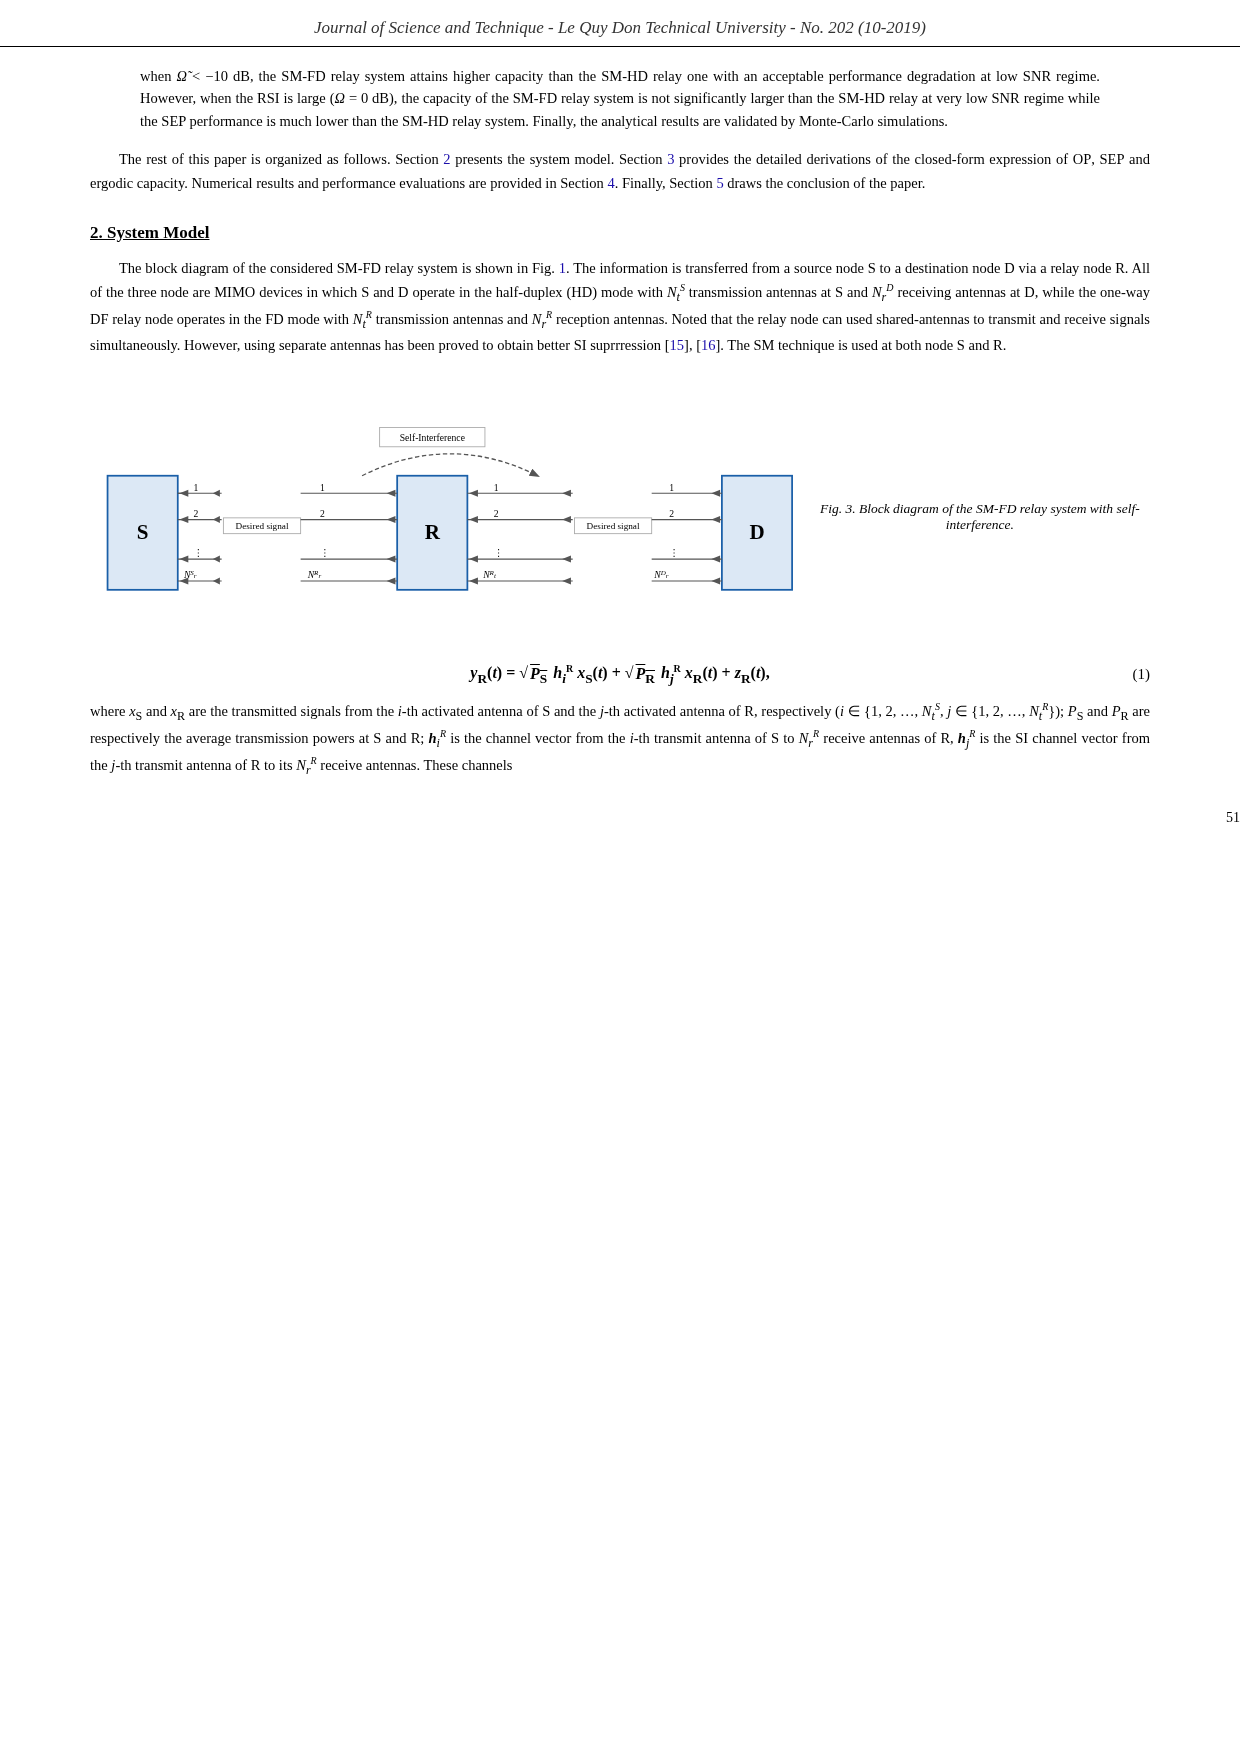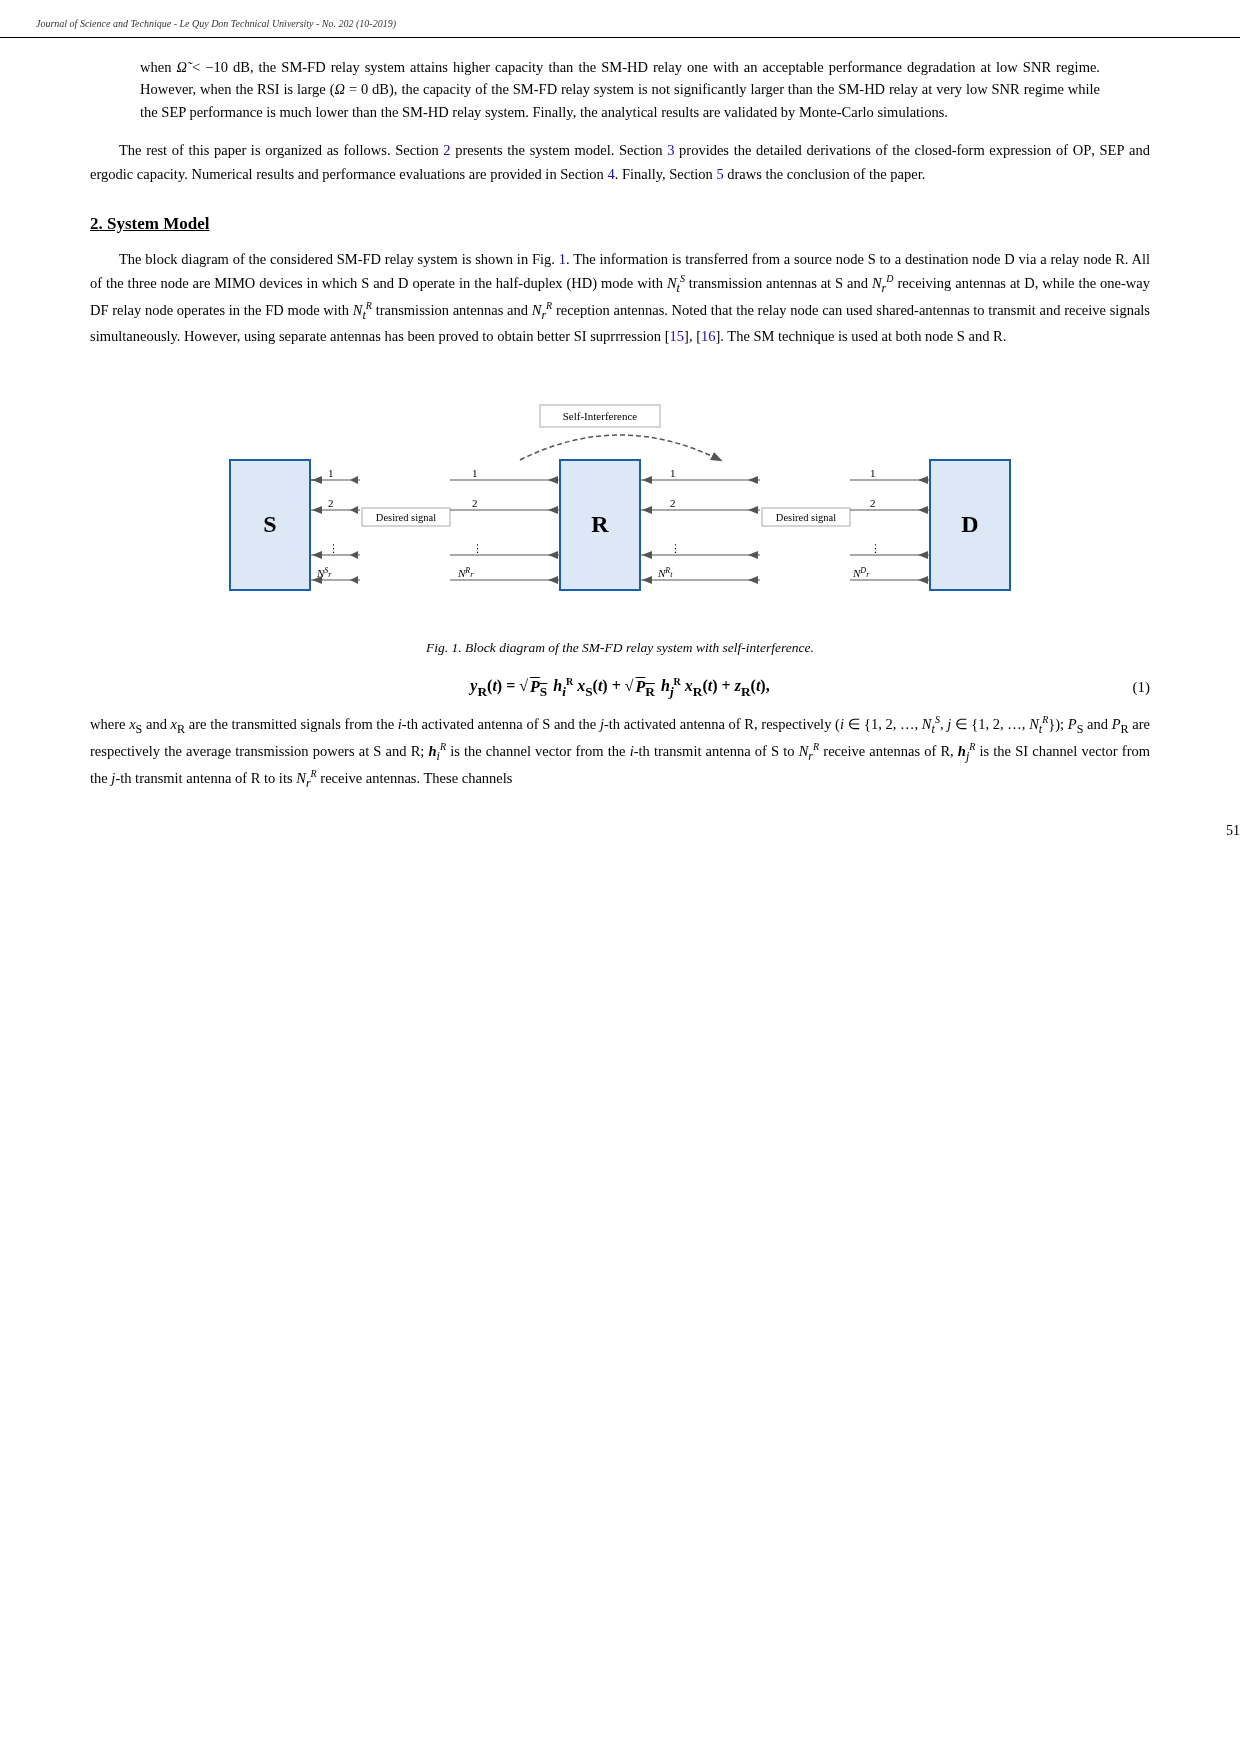--- a/index.html
+++ b/index.html
@@ -12,21 +12,22 @@
       min-height: 1753px;
       position: relative;
     }
     .page {
       width: 1240px;
       min-height: 1753px;
       padding: 0;
       position: relative;
     }
     .header-line {
-      font-size: 10px;
+      text-align: center;
+      font-size: 17px;
       font-style: italic;
       color: #333;
       padding: 18px 36px 8px;
       border-bottom: 1px solid #000;
       margin-bottom: 18px;
     }
     .content {
       padding: 0 90px;
     }
     .abstract-block {
@@ -52,21 +53,21 @@
     a, .ref-link {
       color: #000;
       text-decoration: none;
     }
     .ref-link {
       color: #1a0dab;
     }
     sup { font-size: 10px; }
     .figure-area {
       display: flex;
-      flex-direction: column;
+      flex-direction: row;
       align-items: center;
       margin: 28px 0 20px 0;
     }
     .fig-caption {
       font-size: 13.5px;
       font-style: italic;
       text-align: center;
       margin-top: 6px;
     }
     .equation-block {
@@ -225,21 +226,21 @@
         <polygon points="718,176 708,180 718,184" fill="#555"></polygon>
 
         <text x="660" y="77" font-size="11" font-family="Times New Roman,serif">1</text>
         <text x="660" y="107" font-size="11" font-family="Times New Roman,serif">2</text>
         <text x="660" y="152" font-size="11" font-family="Times New Roman,serif">⋮</text>
         <text x="643" y="177" font-size="11" font-family="Times New Roman,serif" font-style="italic">N<tspan dy="-4" font-size="8">D</tspan><tspan dy="4" font-size="8">r</tspan></text>
 
       </svg>
 
       <div class="fig-caption">
-        <span>Fig. 1. Block diagram of the SM-FD relay system with self-interference.</span>
+        <span>Fig. 3. Block diagram of the SM-FD relay system with self-interference.</span>
       </div>
     </div>
 
 
     <div class="equation-block">
       <span style="font-family: 'Times New Roman', serif; font-size: 16px; font-weight: bold;">
         <span class="math"><b>y</b></span><sub>R</sub>(<span class="math">t</span>) = 
         √<span style="text-decoration: overline; padding: 0 2px;"><span class="math">P</span><sub>S</sub></span> 
         <span class="math"><b>h</b></span><sub><span class="math">i</span></sub><sup>R</sup> 
         <span class="math">x</span><sub>S</sub>(<span class="math">t</span>) + 

